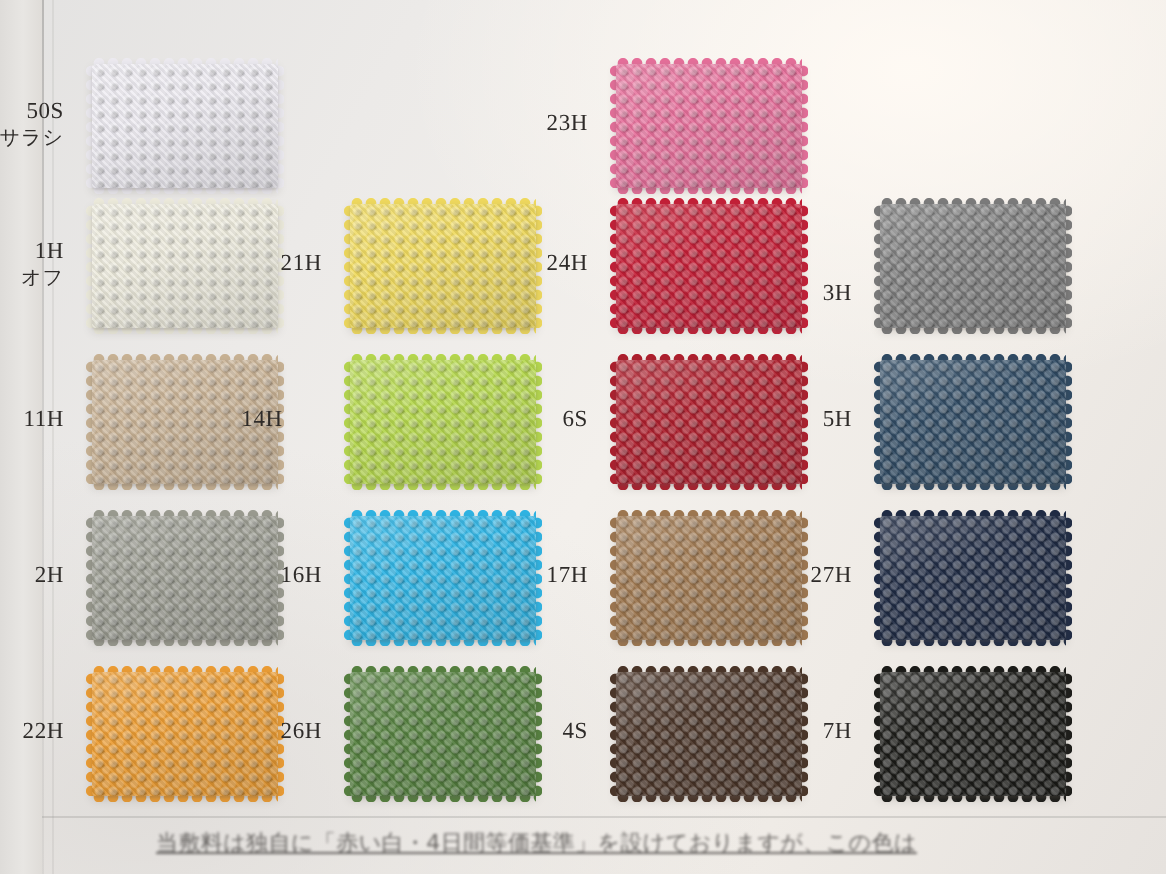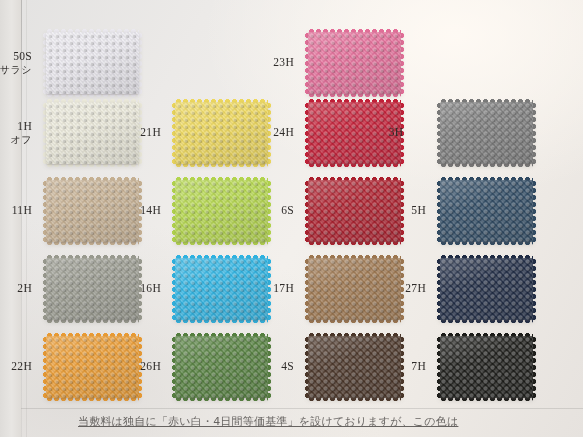--- a/index.html
+++ b/index.html
@@ -166,21 +166,21 @@
       </div>
       <div class="cell" style="left: 0px; top: 0px;">
         <div class="scallop-t" style="background-image: radial-gradient(circle at 3.5px 2.6px, rgb(181, 215, 78) 0px, rgb(181, 215, 78) 2.4px, rgba(0, 0, 0, 0) 2.9px); background-size: 7px 5px; background-repeat: repeat; position: absolute; left: 175px; top: 177px; width: 93px; height: 5px;"></div>
         <div class="scallop-b" style="background-image: radial-gradient(circle at 3.5px 2.6px, rgb(181, 215, 78) 0px, rgb(181, 215, 78) 2.4px, rgba(0, 0, 0, 0) 2.9px); background-size: 7px 5px; background-repeat: repeat; position: absolute; left: 175px; top: 240px; width: 93px; height: 5px;"></div>
         <div class="scallop-l" style="background-image: radial-gradient(circle at 2.6px 3.5px, rgb(181, 215, 78) 0px, rgb(181, 215, 78) 2.4px, rgba(0, 0, 0, 0) 2.9px); background-size: 5px 7px; background-repeat: repeat; position: absolute; left: 172px; top: 180px; width: 5px; height: 62px;"></div>
         <div class="scallop-r" style="background-image: radial-gradient(circle at 2.6px 3.5px, rgb(181, 215, 78) 0px, rgb(181, 215, 78) 2.4px, rgba(0, 0, 0, 0) 2.9px); background-size: 5px 7px; background-repeat: repeat; position: absolute; left: 266px; top: 180px; width: 5px; height: 62px;"></div>
         <div class="swatch" title="14H" style="left: 175px; top: 180px; width: 93px; height: 62px; background: rgb(181, 215, 78);">
           <div class="knit"></div>
           <div class="shade"></div>
         </div>
-        <div class="lab" style="left: 101px; top: 204px; width: 60px;"><span>14H</span></div>
+        <div class="lab" style="left: 101px; top: 204px; width: 60px; text-align: center;"><span>14H</span></div>
       </div>
       <div class="cell" style="left: 0px; top: 0px;">
         <div class="scallop-t" style="background-image: radial-gradient(circle at 3.5px 2.6px, rgb(47, 180, 227) 0px, rgb(47, 180, 227) 2.4px, rgba(0, 0, 0, 0) 2.9px); background-size: 7px 5px; background-repeat: repeat; position: absolute; left: 175px; top: 255px; width: 93px; height: 5px;"></div>
         <div class="scallop-b" style="background-image: radial-gradient(circle at 3.5px 2.6px, rgb(47, 180, 227) 0px, rgb(47, 180, 227) 2.4px, rgba(0, 0, 0, 0) 2.9px); background-size: 7px 5px; background-repeat: repeat; position: absolute; left: 175px; top: 318px; width: 93px; height: 5px;"></div>
         <div class="scallop-l" style="background-image: radial-gradient(circle at 2.6px 3.5px, rgb(47, 180, 227) 0px, rgb(47, 180, 227) 2.4px, rgba(0, 0, 0, 0) 2.9px); background-size: 5px 7px; background-repeat: repeat; position: absolute; left: 172px; top: 258px; width: 5px; height: 62px;"></div>
         <div class="scallop-r" style="background-image: radial-gradient(circle at 2.6px 3.5px, rgb(47, 180, 227) 0px, rgb(47, 180, 227) 2.4px, rgba(0, 0, 0, 0) 2.9px); background-size: 5px 7px; background-repeat: repeat; position: absolute; left: 266px; top: 258px; width: 5px; height: 62px;"></div>
         <div class="swatch" title="16H" style="left: 175px; top: 258px; width: 93px; height: 62px; background: rgb(47, 180, 227);">
           <div class="knit"></div>
           <div class="shade"></div>
         </div>
@@ -254,21 +254,21 @@
       </div>
       <div class="cell" style="left: 0px; top: 0px;">
         <div class="scallop-t" style="background-image: radial-gradient(circle at 3.5px 2.6px, rgb(123, 123, 123) 0px, rgb(123, 123, 123) 2.4px, rgba(0, 0, 0, 0) 2.9px); background-size: 7px 5px; background-repeat: repeat; position: absolute; left: 440px; top: 99px; width: 93px; height: 5px;"></div>
         <div class="scallop-b" style="background-image: radial-gradient(circle at 3.5px 2.6px, rgb(123, 123, 123) 0px, rgb(123, 123, 123) 2.4px, rgba(0, 0, 0, 0) 2.9px); background-size: 7px 5px; background-repeat: repeat; position: absolute; left: 440px; top: 162px; width: 93px; height: 5px;"></div>
         <div class="scallop-l" style="background-image: radial-gradient(circle at 2.6px 3.5px, rgb(123, 123, 123) 0px, rgb(123, 123, 123) 2.4px, rgba(0, 0, 0, 0) 2.9px); background-size: 5px 7px; background-repeat: repeat; position: absolute; left: 437px; top: 102px; width: 5px; height: 62px;"></div>
         <div class="scallop-r" style="background-image: radial-gradient(circle at 2.6px 3.5px, rgb(123, 123, 123) 0px, rgb(123, 123, 123) 2.4px, rgba(0, 0, 0, 0) 2.9px); background-size: 5px 7px; background-repeat: repeat; position: absolute; left: 531px; top: 102px; width: 5px; height: 62px;"></div>
         <div class="swatch" title="3H" style="left: 440px; top: 102px; width: 93px; height: 62px; background: rgb(123, 123, 123);">
           <div class="knit"></div>
           <div class="shade"></div>
         </div>
-        <div class="lab" style="left: 366px; top: 126px; width: 60px; text-align: center;"><span>3H</span></div>
+        <div class="lab" style="left: 366px; top: 141px; width: 60px;"><span>3H</span></div>
       </div>
       <div class="cell" style="left: 0px; top: 0px;">
         <div class="scallop-t" style="background-image: radial-gradient(circle at 3.5px 2.6px, rgb(47, 74, 99) 0px, rgb(47, 74, 99) 2.4px, rgba(0, 0, 0, 0) 2.9px); background-size: 7px 5px; background-repeat: repeat; position: absolute; left: 440px; top: 177px; width: 93px; height: 5px;"></div>
         <div class="scallop-b" style="background-image: radial-gradient(circle at 3.5px 2.6px, rgb(47, 74, 99) 0px, rgb(47, 74, 99) 2.4px, rgba(0, 0, 0, 0) 2.9px); background-size: 7px 5px; background-repeat: repeat; position: absolute; left: 440px; top: 240px; width: 93px; height: 5px;"></div>
         <div class="scallop-l" style="background-image: radial-gradient(circle at 2.6px 3.5px, rgb(47, 74, 99) 0px, rgb(47, 74, 99) 2.4px, rgba(0, 0, 0, 0) 2.9px); background-size: 5px 7px; background-repeat: repeat; position: absolute; left: 437px; top: 180px; width: 5px; height: 62px;"></div>
         <div class="scallop-r" style="background-image: radial-gradient(circle at 2.6px 3.5px, rgb(47, 74, 99) 0px, rgb(47, 74, 99) 2.4px, rgba(0, 0, 0, 0) 2.9px); background-size: 5px 7px; background-repeat: repeat; position: absolute; left: 531px; top: 180px; width: 5px; height: 62px;"></div>
         <div class="swatch" title="5H" style="left: 440px; top: 180px; width: 93px; height: 62px; background: rgb(47, 74, 99);">
           <div class="knit"></div>
           <div class="shade"></div>
         </div>

